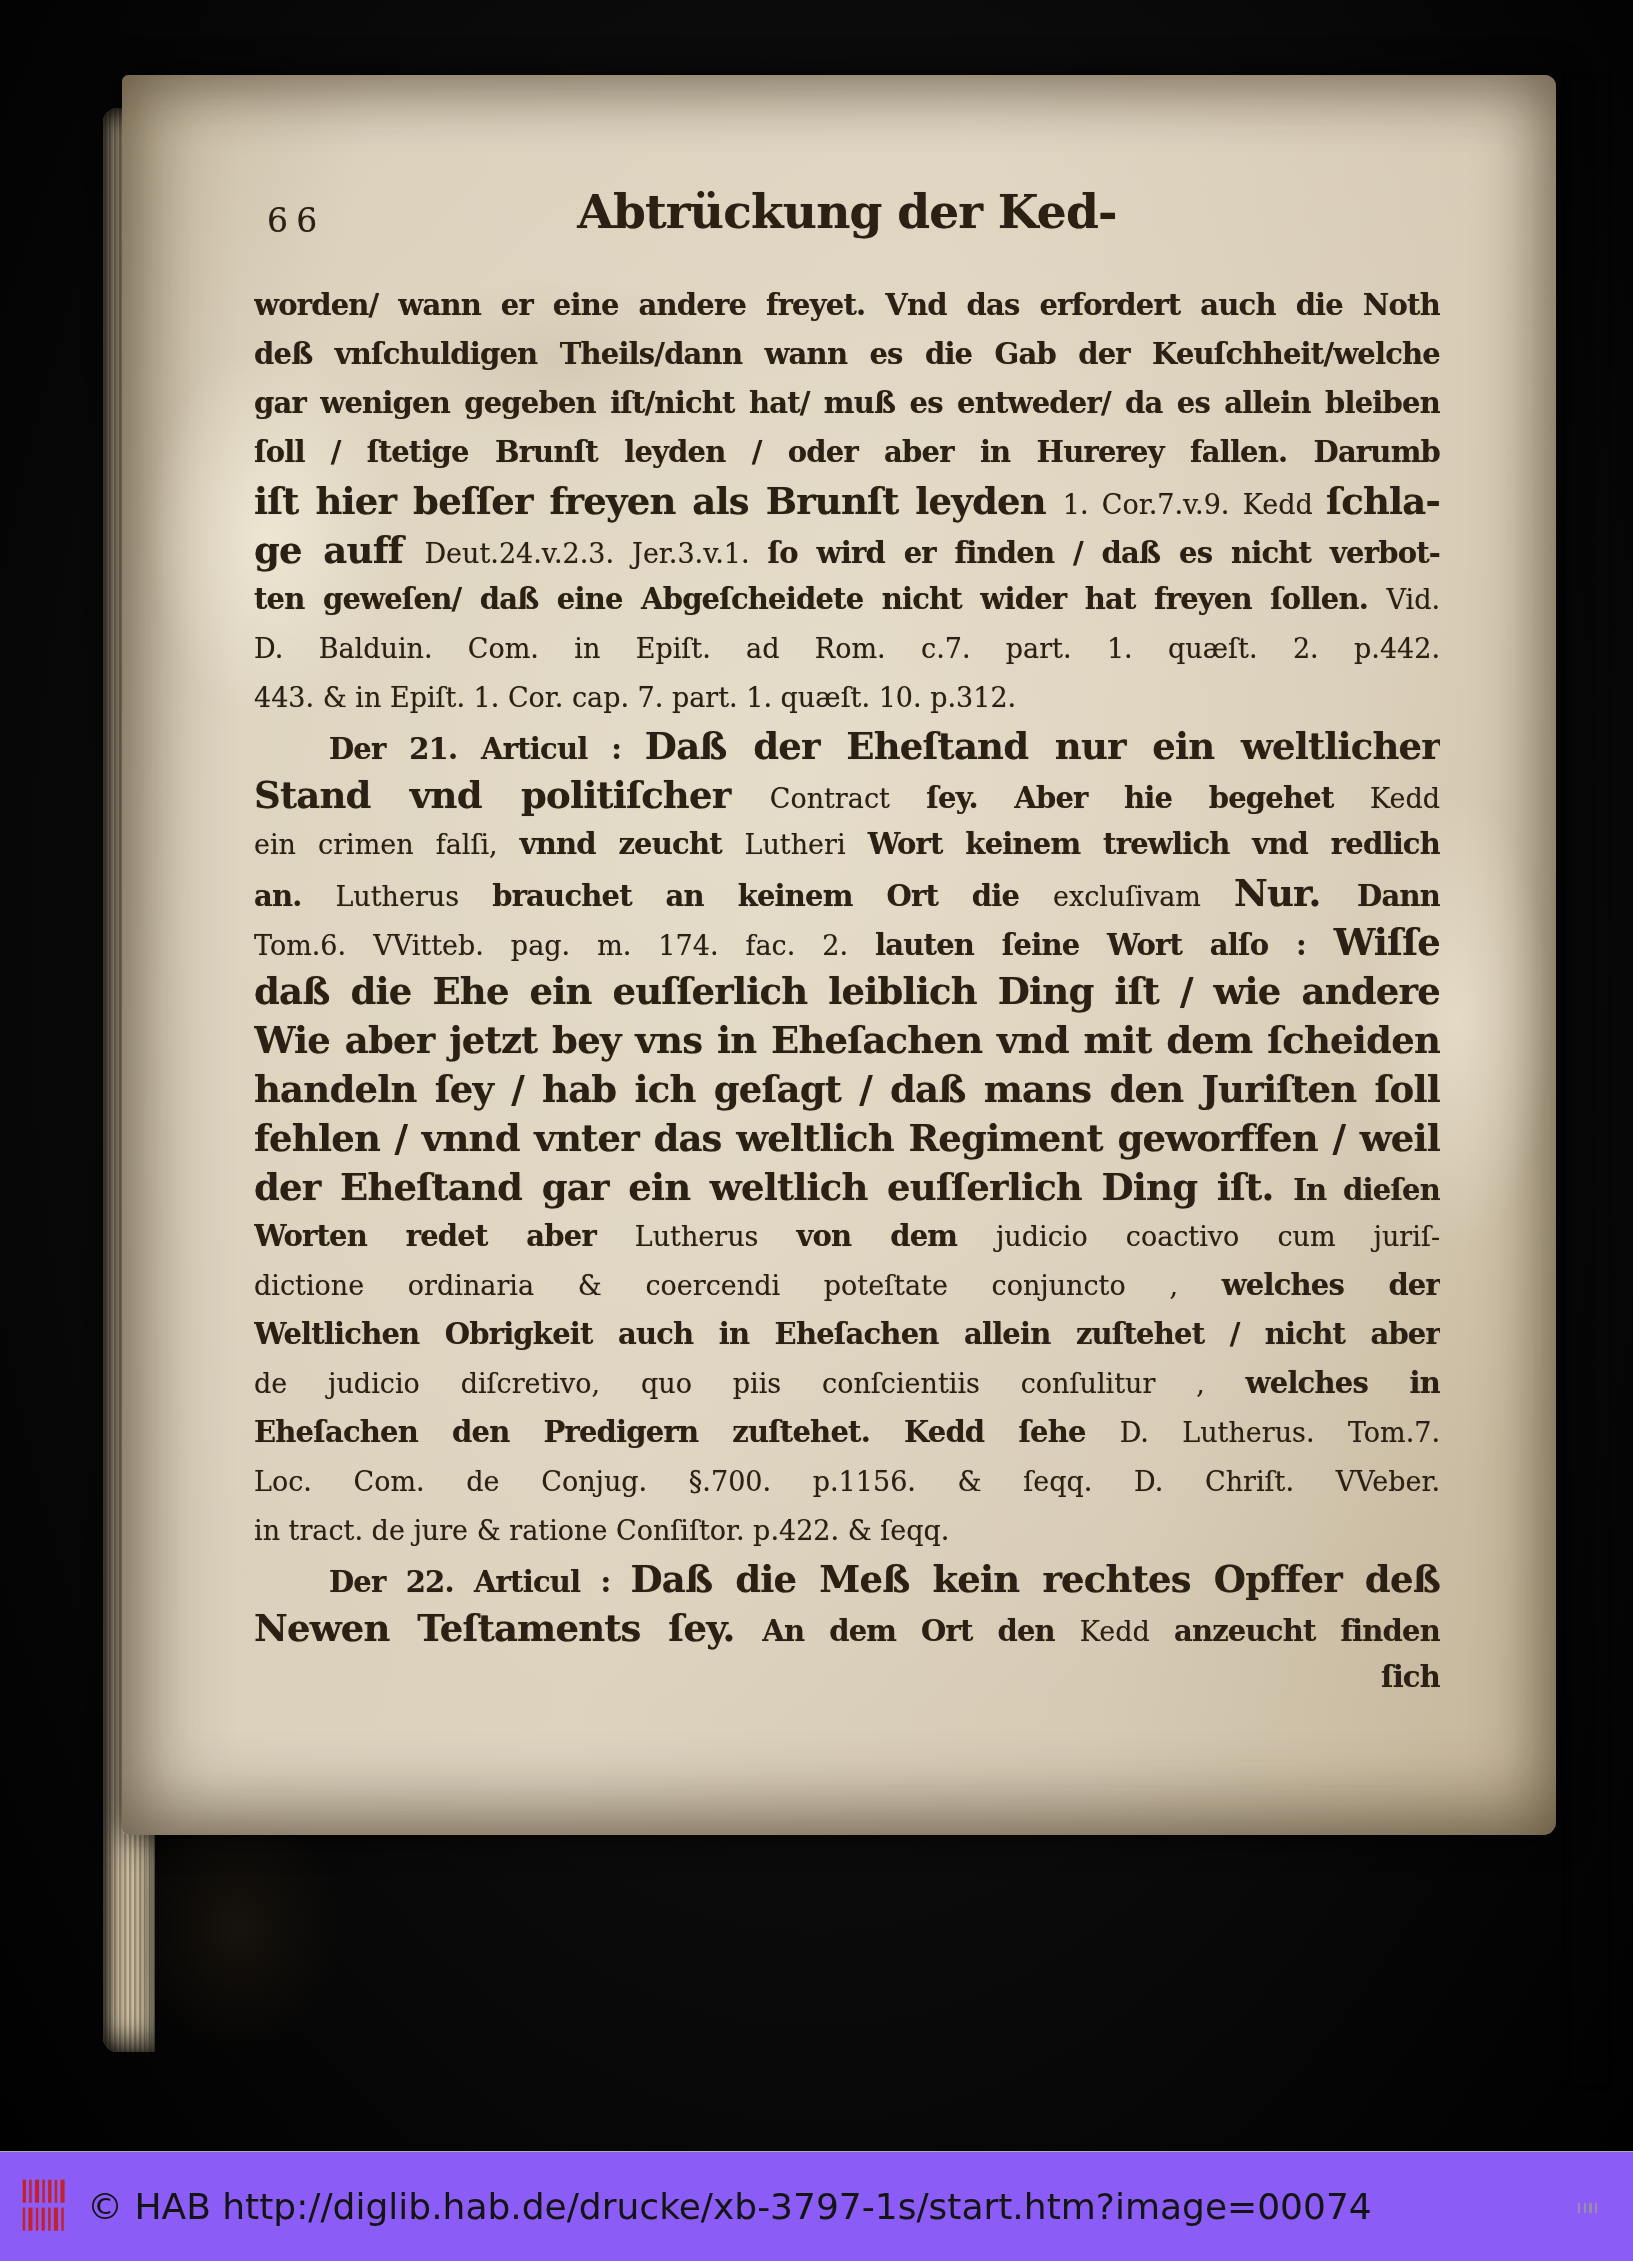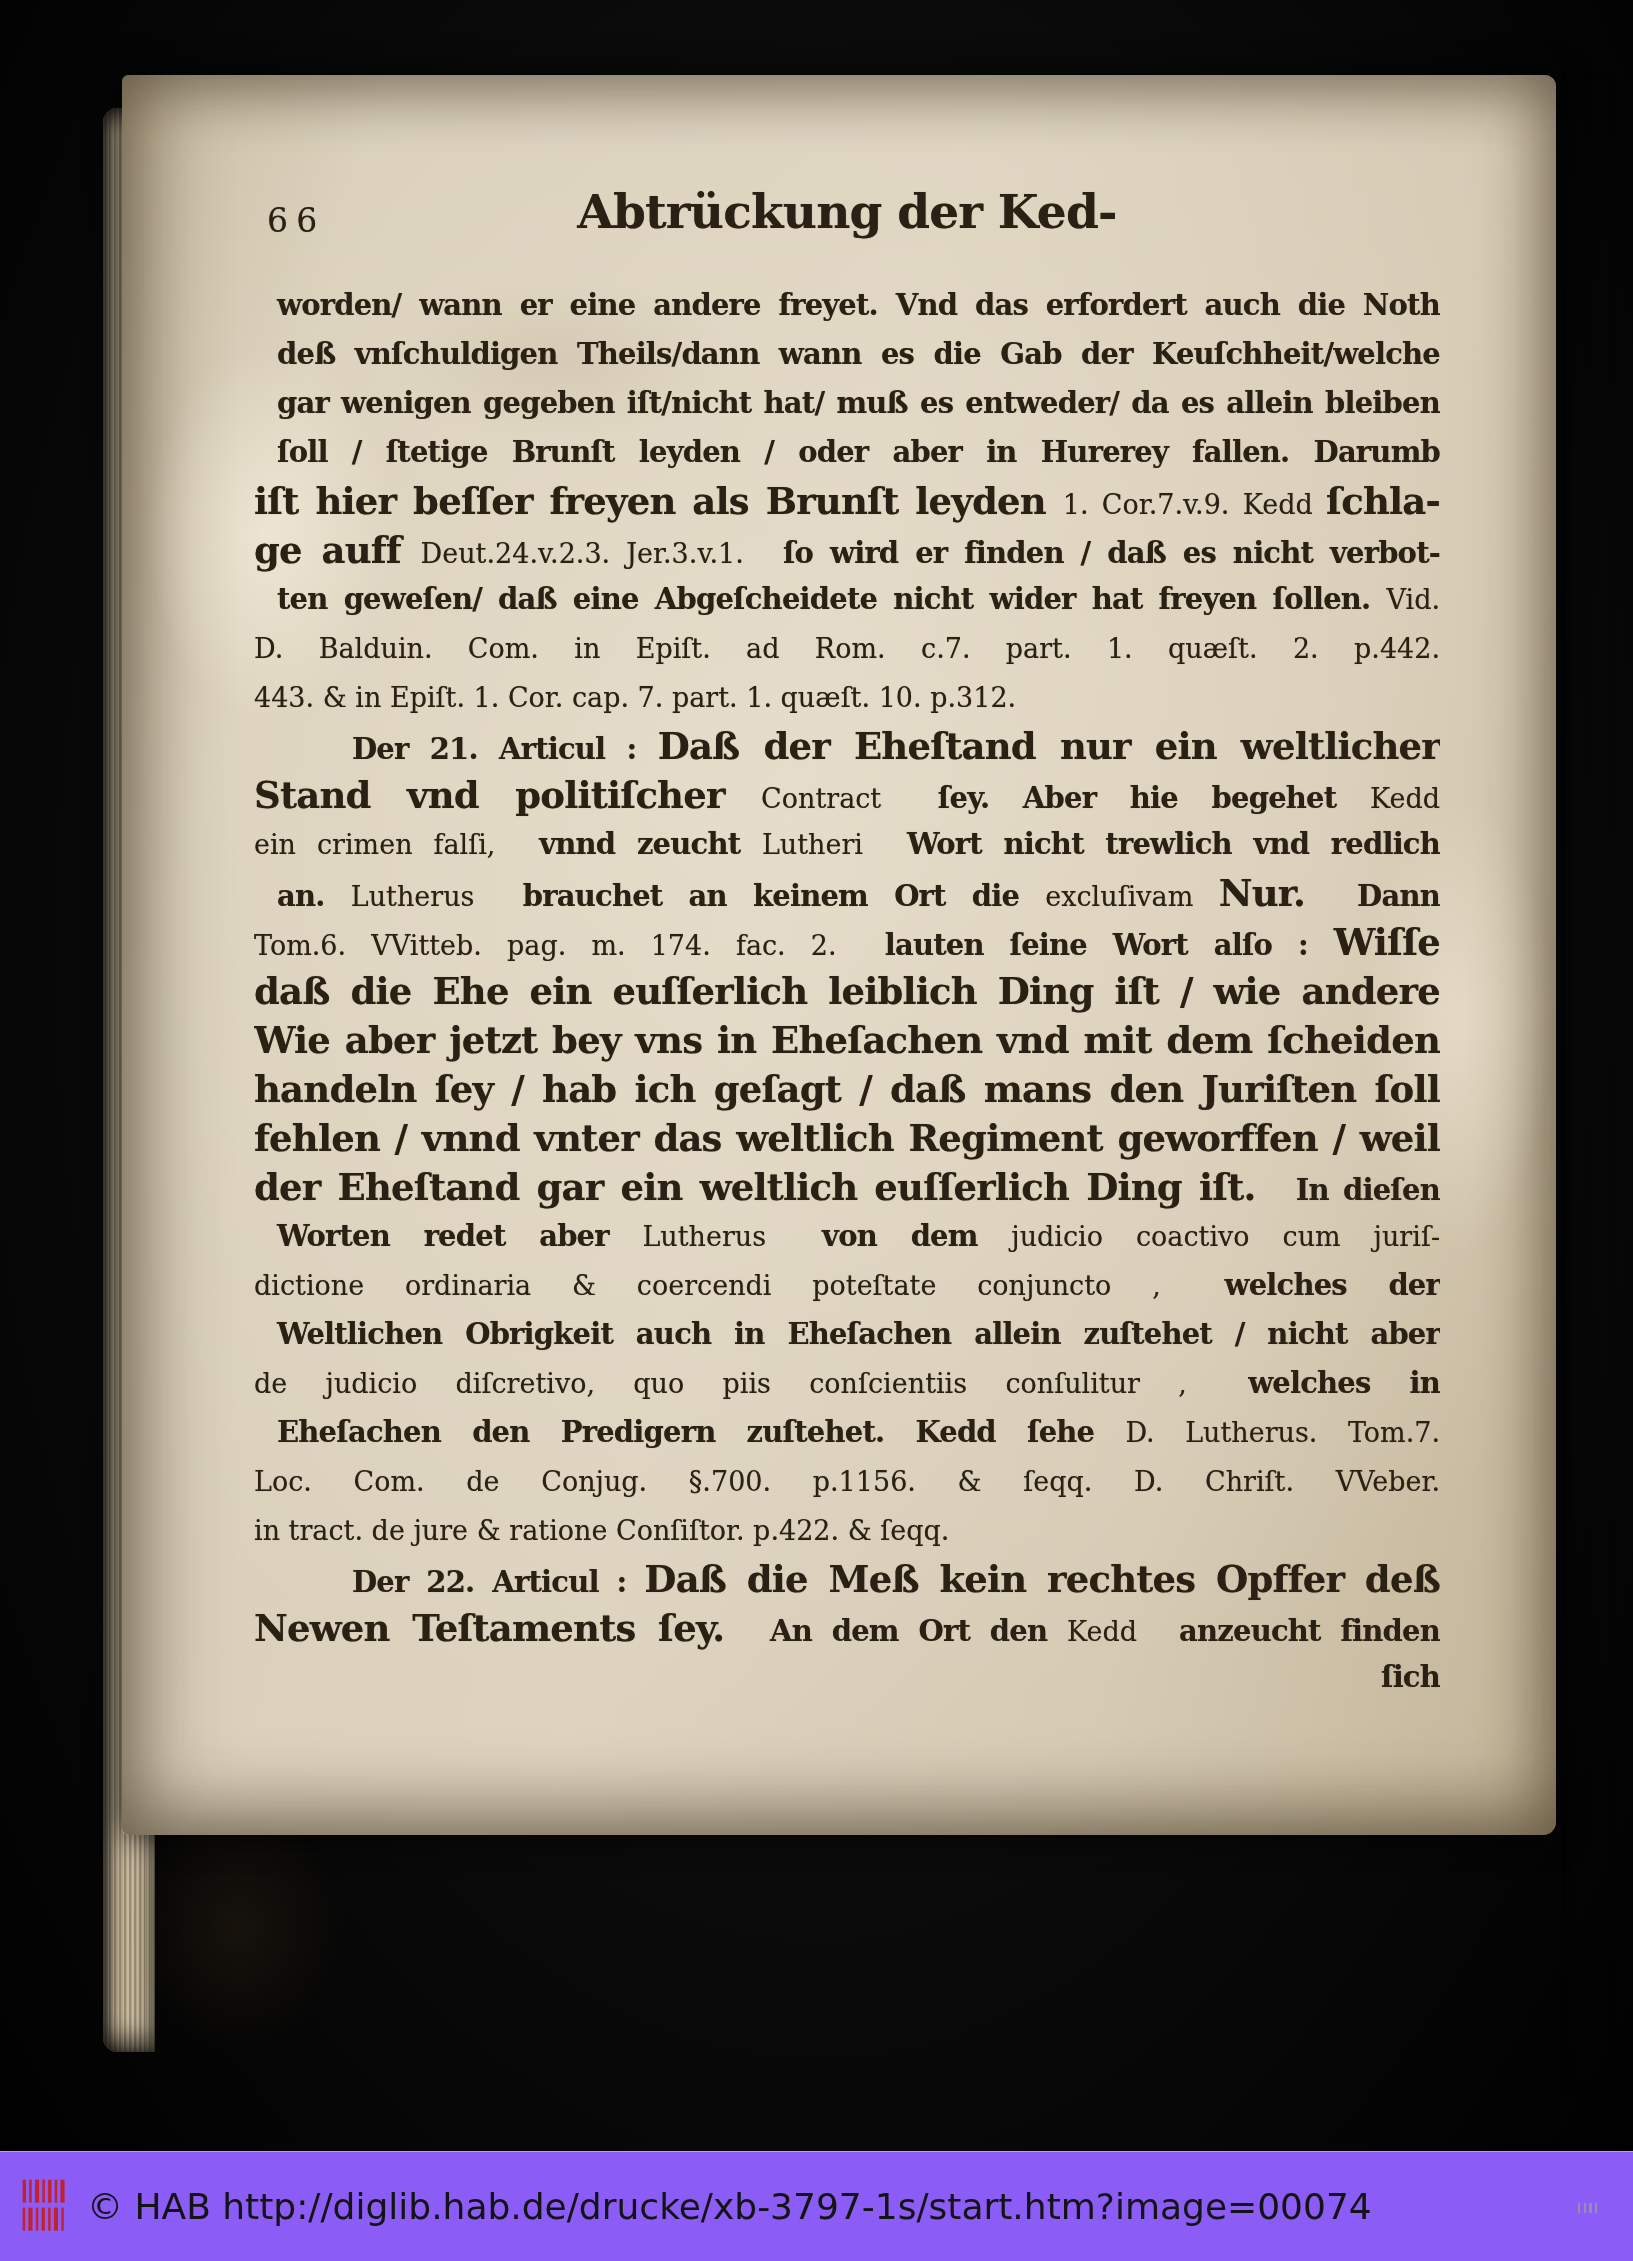--- a/index.html
+++ b/index.html
@@ -51,21 +51,21 @@
     font:700 47px/1.1 "DejaVu Serif",serif;letter-spacing:-0.8px;
   }
   .text-block{position:absolute;left:132px;top:206px;width:1186px;}
   .line{
     height:49px;line-height:49px;overflow:hidden;
     text-align:justify;text-align-last:justify;
   }
   .line.indent{text-indent:75px;}
   .line.align-left{text-align:left;text-align-last:left;}
   .line.align-right{text-align:center;text-align-last:right;}
-  .st-f{font-weight:700;font-size:29px;letter-spacing:-0.8px;margin-left:23px;}
+  .st-f{font-weight:700;font-size:29px;letter-spacing:-0.8px;}
   .st-F{font-weight:700;font-size:37px;letter-spacing:-0.8px;}
   .st-a{font-weight:400;font-size:27px;letter-spacing:0;}
 
   
   .footer{
     position:absolute;left:0;bottom:0;width:1633px;height:109px;background:#8b5cf6;
     box-shadow:0 -0.8px 0 #d8d8d4;
   }
   .barcode-icon{position:absolute;left:21px;top:26px;width:51px;height:56px;}
   .footer-text{
@@ -97,21 +97,21 @@
         <div class="line"><span class="st-f">deß vnſchuldigen Theils/dann wann es die Gab der Keuſchheit/welche</span></div>
         <div class="line"><span class="st-f">gar wenigen gegeben iſt/nicht hat/ muß es entweder/ da es allein bleiben</span></div>
         <div class="line"><span class="st-f">ſoll / ſtetige Brunſt leyden / oder aber in Hurerey fallen. Darumb</span></div>
         <div class="line"><span class="st-F">iſt hier beſſer freyen als Brunſt leyden </span><span class="st-a">1. Cor.7.v.9. Kedd </span><span class="st-F">ſchla-</span></div>
         <div class="line"><span class="st-F">ge auff </span><span class="st-a">Deut.24.v.2.3. Jer.3.v.1. </span><span class="st-f">ſo wird er finden / daß es nicht verbot-</span></div>
         <div class="line"><span class="st-f">ten geweſen/ daß eine Abgeſcheidete nicht wider hat freyen ſollen. </span><span class="st-a">Vid.</span></div>
         <div class="line"><span class="st-a">D. Balduin. Com. in Epiſt. ad Rom. c.7. part. 1. quæſt. 2. p.442.</span></div>
         <div class="line align-left"><span class="st-a">443. &amp; in Epiſt. 1. Cor. cap. 7. part. 1. quæſt. 10. p.312.</span></div>
         <div class="line indent"><span class="st-f">Der 21. Articul : </span><span class="st-F">Daß der Eheſtand nur ein weltlicher</span></div>
         <div class="line"><span class="st-F">Stand vnd politiſcher </span><span class="st-a">Contract</span><span class="st-f"> ſey. Aber hie begehet </span><span class="st-a">Kedd</span></div>
-        <div class="line"><span class="st-a">ein crimen falſi, </span><span class="st-f">vnnd zeucht </span><span class="st-a">Lutheri </span><span class="st-f">Wort nicht trewlich vnd redlich</span></div>
+        <div class="line"><span class="st-a">ein crimen falſi, </span><span class="st-f">vnnd zeucht </span><span class="st-a">Lutheri </span><span class="st-f">Wort keinem trewlich vnd redlich</span></div>
         <div class="line"><span class="st-f">an. </span><span class="st-a">Lutherus </span><span class="st-f">brauchet an keinem Ort die </span><span class="st-a">excluſivam </span><span class="st-F">Nur. </span><span class="st-f">Dann</span></div>
         <div class="line"><span class="st-a">Tom.6. VVitteb. pag. m. 174. fac. 2. </span><span class="st-f">lauten ſeine Wort alſo : </span><span class="st-F">Wiſſe</span></div>
         <div class="line"><span class="st-F">daß die Ehe ein euſſerlich leiblich Ding iſt / wie andere welt-</span></div>
         <div class="line"><span class="st-F">Wie aber jetzt bey vns in Eheſachen vnd mit dem ſcheiden zu</span></div>
         <div class="line"><span class="st-F">handeln ſey / hab ich geſagt / daß mans den Juriſten ſoll be-</span></div>
         <div class="line"><span class="st-F">fehlen / vnnd vnter das weltlich Regiment geworffen / weil</span></div>
         <div class="line"><span class="st-F">der Eheſtand gar ein weltlich euſſerlich Ding iſt. </span><span class="st-f">In dieſen</span></div>
         <div class="line"><span class="st-f">Worten redet aber </span><span class="st-a">Lutherus </span><span class="st-f">von dem </span><span class="st-a">judicio coactivo cum juriſ-</span></div>
         <div class="line"><span class="st-a">dictione ordinaria &amp; coercendi poteſtate conjuncto , </span><span class="st-f">welches der</span></div>
         <div class="line"><span class="st-f">Weltlichen Obrigkeit auch in Eheſachen allein zuſtehet / nicht aber</span></div>

